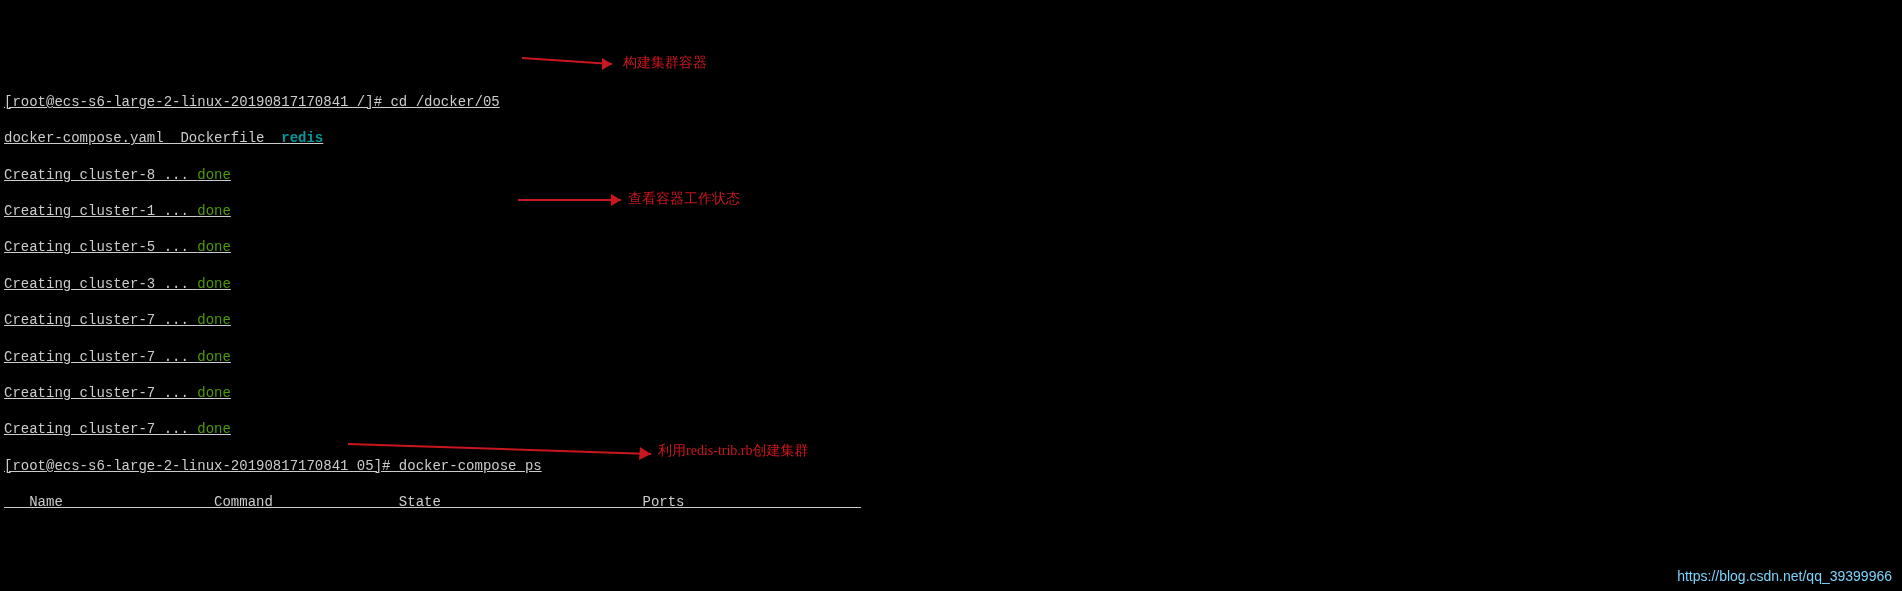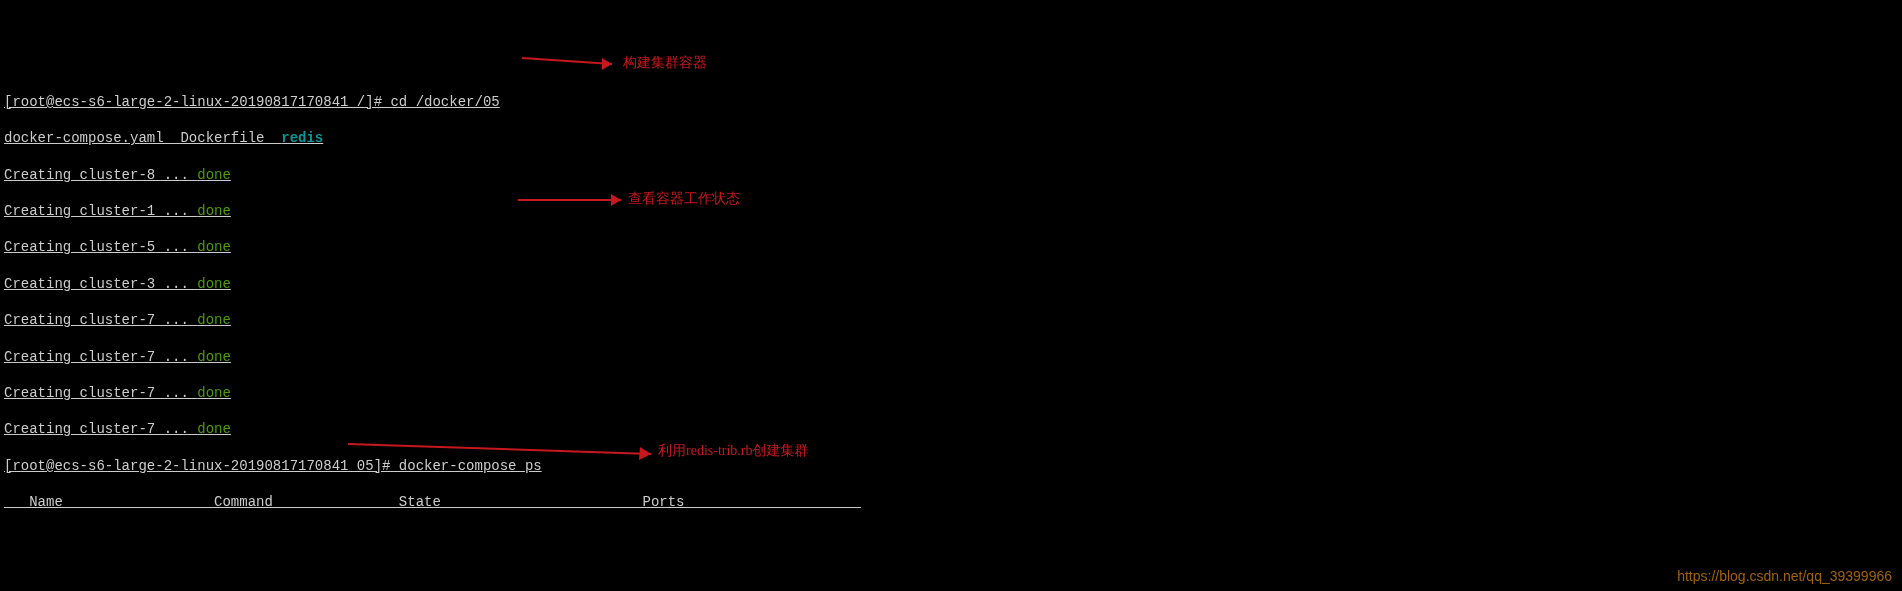--- a/index.html
+++ b/index.html
@@ -14,21 +14,21 @@
       position: relative;
       white-space: pre;
     }
     .terminal { position: relative; padding: 2px 0 0 4px; }
     .line { min-height: 18px; text-decoration: underline; }
     .green { color: #4e9a06; }
     .cyan { color: #06989a; font-weight: bold; }
     .red-anno { color: #c8171e; font-family: 'SimSun', serif; }
     .anno { position: absolute; display: flex; align-items: flex-end; }
     .arrow-svg { }
-    .watermark { position: absolute; right: 10px; bottom: 6px; color: #a16207; font-size: 14px; font-family: sans-serif; }
+    .watermark { position: absolute; right: 10px; bottom: 6px; color: #7dd3fc; font-size: 14px; font-family: sans-serif; }
   </style>
 </head>
 <body>
 
 
 
 <div class="terminal">
 <div class="line"><span>[root@ecs-s6-large-2-linux-20190817170841 /]# cd /docker/05</span></div>
 <div class="line"><span>docker-compose.yaml  Dockerfile  </span><span class="cyan">redis</span></div>
 <div class="line"><span>Creating cluster-8 ... </span><span class="green">done</span></div>

